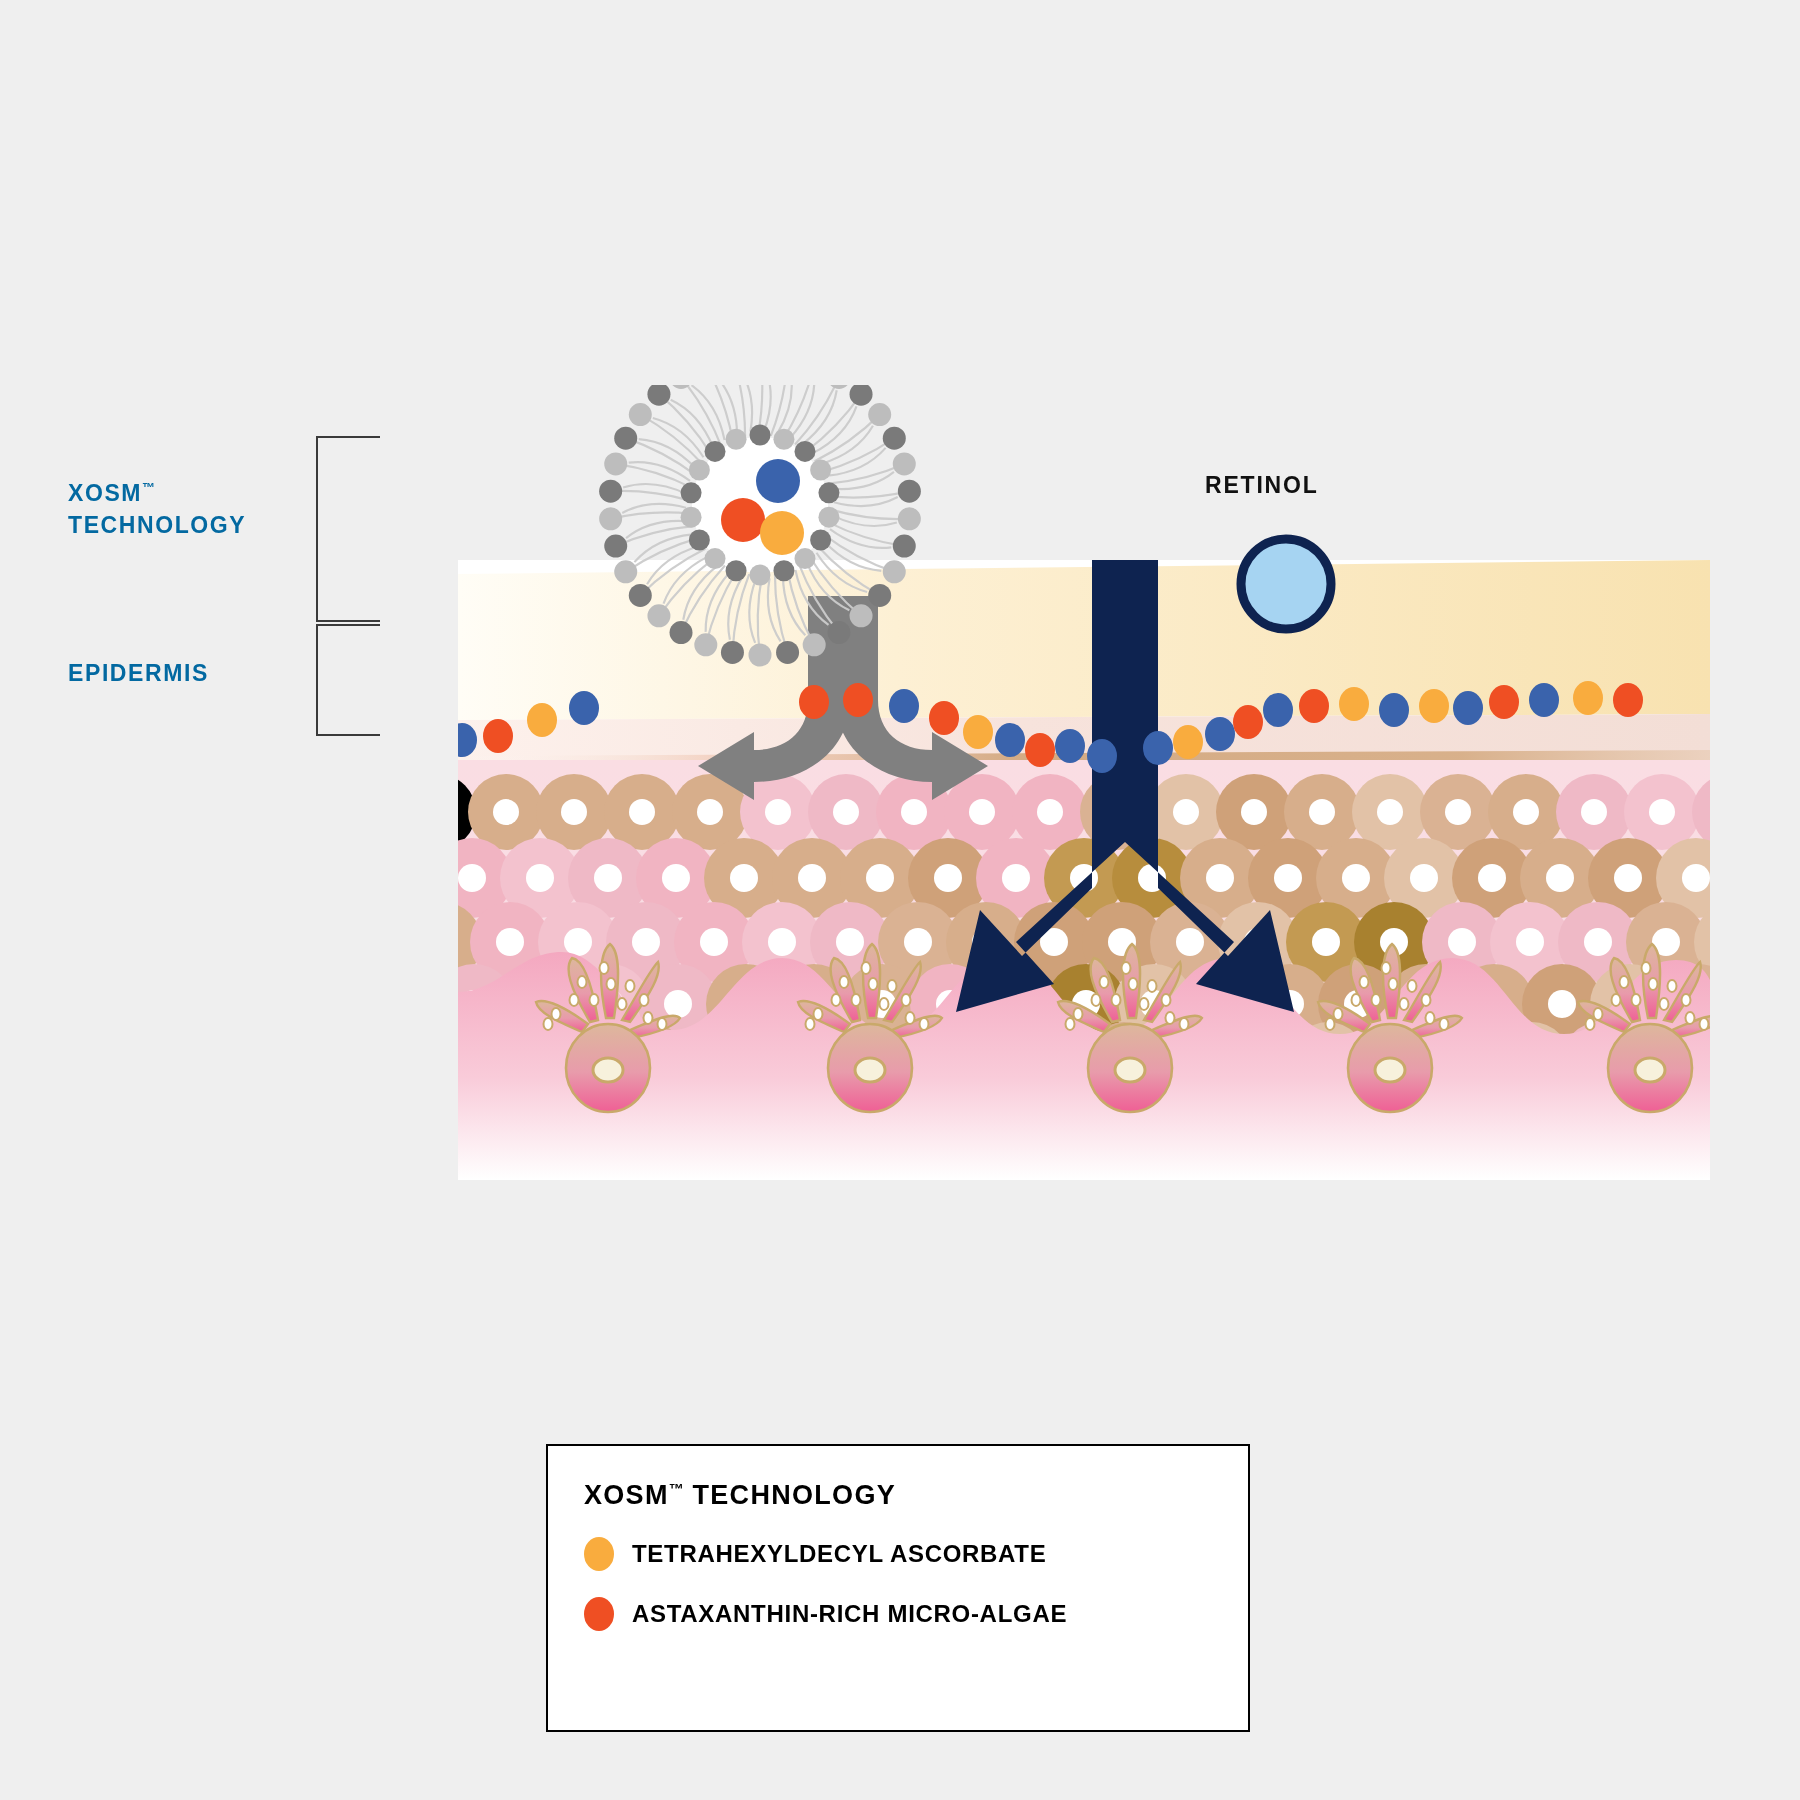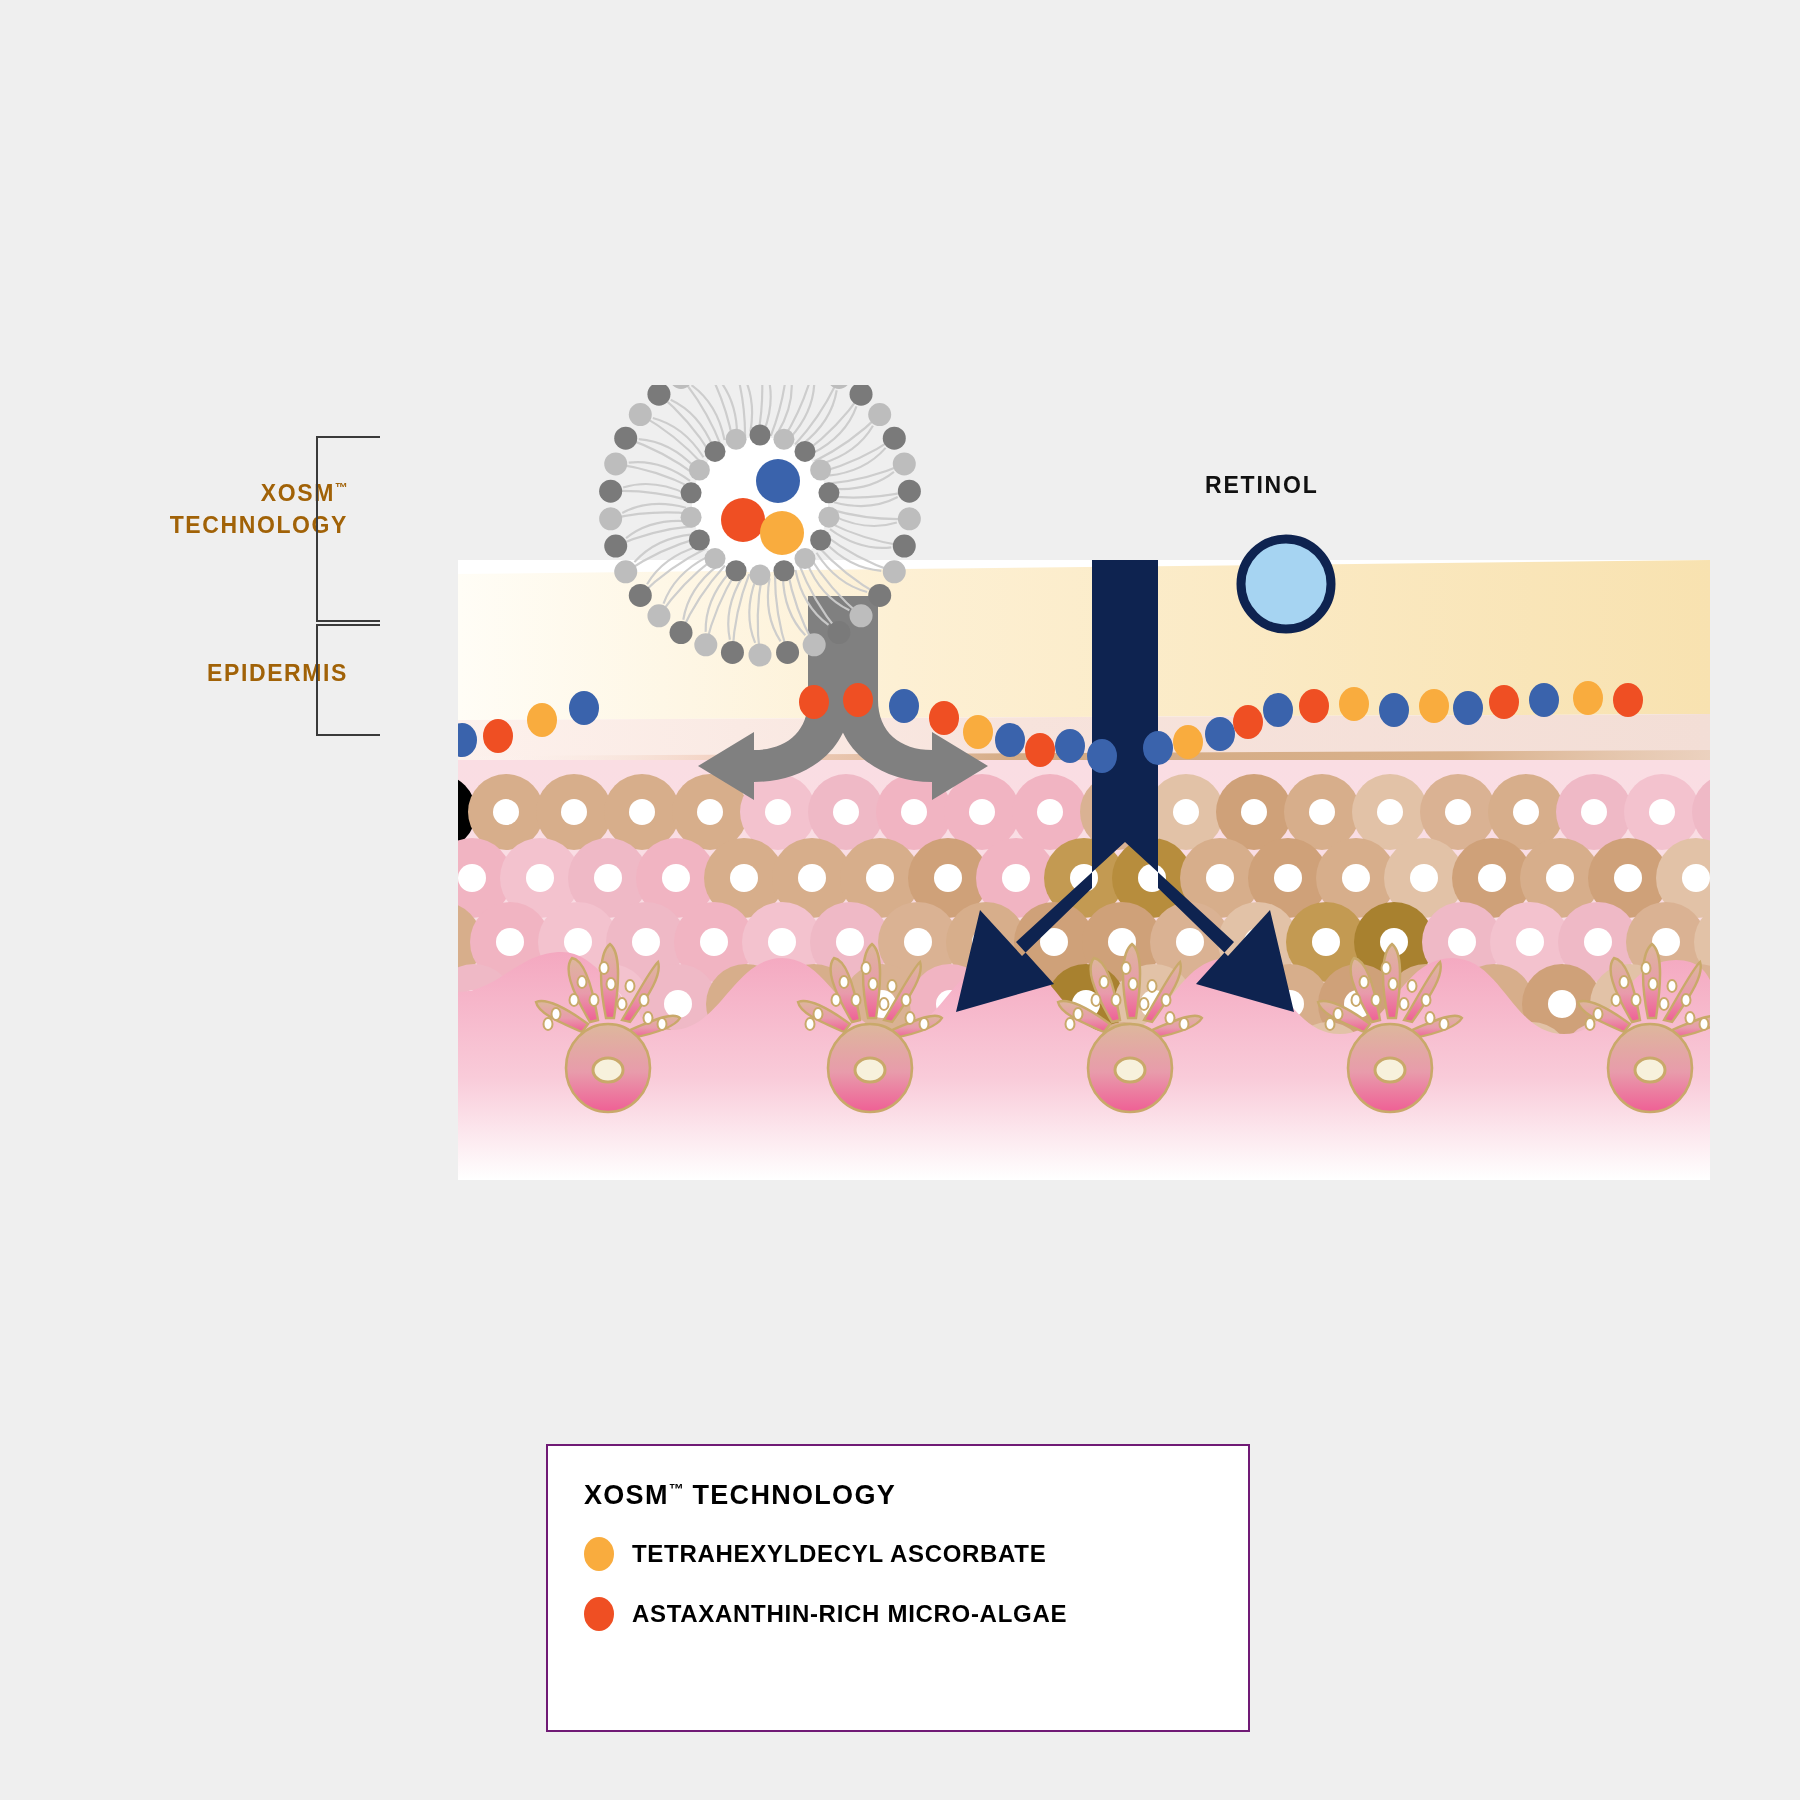--- a/index.html
+++ b/index.html
@@ -25,21 +25,21 @@
     text-align:center;
     font-size:43px;line-height:1.32;
     color:#15306a;font-weight:normal;
   }
   .subtitle b{font-weight:bold;}
 
   
   .sidelabel{
     position:absolute;
     font-size:23px;font-weight:bold;letter-spacing:1.6px;
-    color:#a16207;line-height:1.38;text-transform:uppercase;text-align:right;
+    color:#0369a1;line-height:1.38;text-transform:uppercase;
   }
   .sidelabel .tm{font-size:13px;vertical-align:super;letter-spacing:0;}
   #lbl-xosm{left:68px;top:478px;width:280px;}
   #lbl-epidermis{left:68px;top:658px;width:280px;}
 
   .bracket{position:absolute;border:2px solid #3a3a3a;border-right:none;}
   #bracket-xosm{left:316px;top:436px;width:62px;height:182px;}
   #bracket-epi{left:316px;top:624px;width:62px;height:108px;}
 
   
@@ -51,21 +51,21 @@
 
   
   #lbl-retinol{
     position:absolute;left:1205px;top:472px;
     font-size:23px;font-weight:bold;letter-spacing:1.8px;color:#111;
   }
 
   
   .legend{
     position:absolute;left:546px;top:1444px;width:704px;height:288px;
-    background:#ffffff;border:2px solid #701a75;
+    background:#ffffff;border:2px solid #000000;
     box-sizing:border-box;
     padding:34px 0 0 36px;
   }
   .legend-title{
     font-size:27px;font-weight:bold;letter-spacing:1.3px;color:#000;
     margin-bottom:26px;
   }
   .legend-title .tm{font-size:15px;vertical-align:super;letter-spacing:0;}
   .legend-row{display:flex;align-items:center;margin-bottom:26px;}
   .legend-dot{

